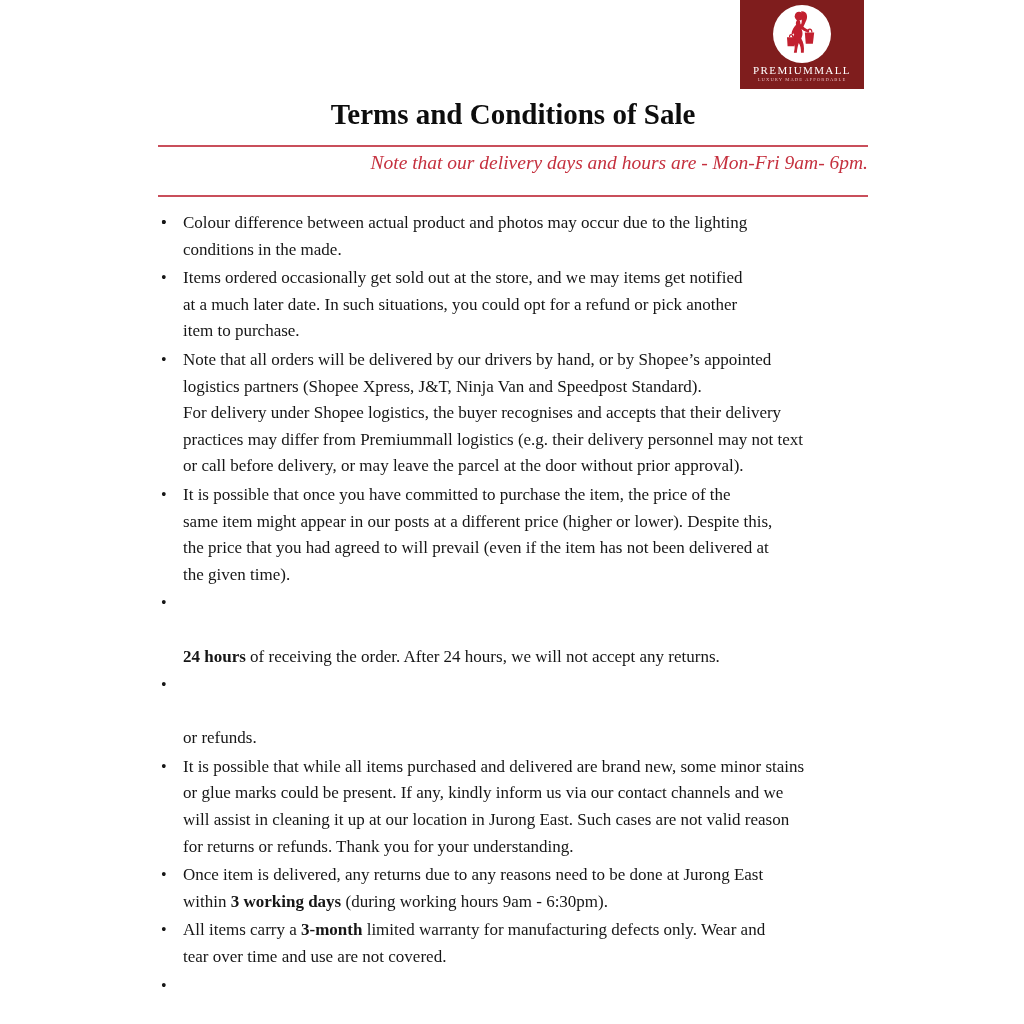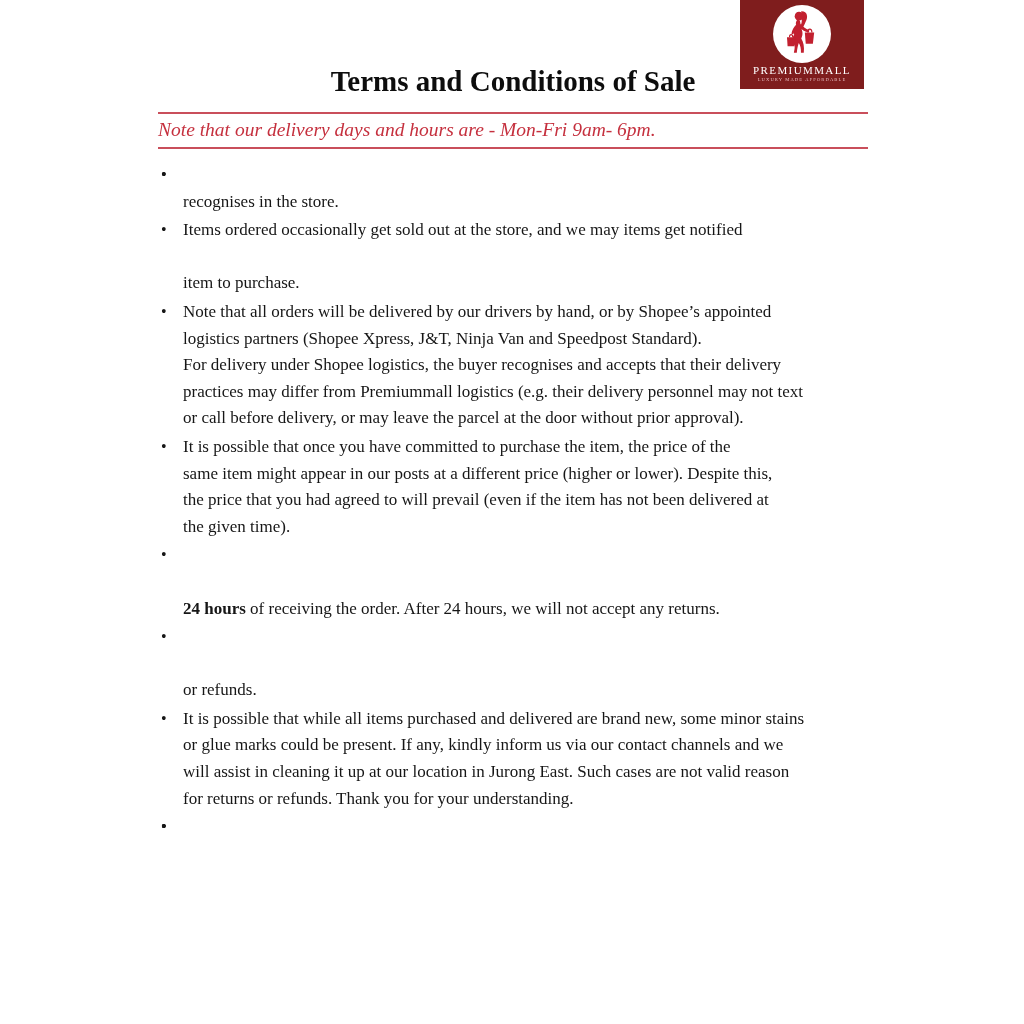--- a/index.html
+++ b/index.html
@@ -55,41 +55,41 @@
   }
 
   
   .content {
     position: absolute;
     left: 158px; top: 0;
     width: 710px;
   }
   .title {
     margin: 0;
-    padding-top: 64px;
+    padding-top: 97px;
     text-align: center;
     font-size: 29px;
     font-weight: bold;
     color: #0d0d0d;
     line-height: 34px;
   }
   .rule {
     height: 2px;
     background: #c94f5b;
     border: none;
     margin: 0;
   }
   .rule-top { margin-top: 14px; }
   .notice {
-    text-align: left;
+    text-align: right;
     color: #c5303e;
     font-style: italic;
     font-size: 19.5px;
     line-height: 22px;
-    padding: 5px 0 6px 0;
+    padding: 5px 0 21px 0;
   }
 
   
   ul.terms {
     list-style: none;
     margin: 13px 0 0 0;
     padding: 0;
     font-size: 17px;
     line-height: 26.6px;
     color: #161616;
@@ -143,26 +143,26 @@
 
   <div class="content">
     <h1 class="title">Terms and Conditions of Sale</h1>
 
     <hr class="rule rule-top">
     <div class="notice">Note that our delivery days and hours are - Mon-Fri 9am- 6pm.</div>
     <hr class="rule">
 
     <ul class="terms">
         <li><span class="bullet">•</span></li>
-        <li><span class="bullet">•</span><span class="item-text"><br><span>recognises in the store.</span></span></li>
-        <li><span class="bullet">•</span><span class="item-text"><span>Items ordered occasionally get sold out at the store, and we may items get notified</span><br><br><span>item to purchase.</span></span></li>
+        <li><span class="bullet">•</span><span class="item-text"><span>Colour difference between actual product and photos may occur due to the lighting</span><br><span>conditions in the made.</span></span></li>
+        <li><span class="bullet">•</span><span class="item-text"><span>Items ordered occasionally get sold out at the store, and we may items get notified</span><br><span>at a much later date. In such situations, you could opt for a refund or pick another</span><br><span>item to purchase.</span></span></li>
         <li><span class="bullet">•</span><span class="item-text"><span>Note that all orders will be delivered by our drivers by hand, or by Shopee’s appointed</span><br><span>logistics partners (Shopee Xpress, J&amp;T, Ninja Van and Speedpost Standard).</span><br><span>For delivery under Shopee logistics, the buyer recognises and accepts that their delivery</span><br><span>practices may differ from Premiummall logistics (e.g. their delivery personnel may not text</span><br><span>or call before delivery, or may leave the parcel at the door without prior approval).</span></span></li>
         <li><span class="bullet">•</span><span class="item-text"><span>It is possible that once you have committed to purchase the item, the price of the</span><br><span>same item might appear in our posts at a different price (higher or lower). Despite this,</span><br><span>the price that you had agreed to will prevail (even if the item has not been delivered at</span><br><span>the given time).</span></span></li>
         <li><span class="bullet">•</span><span class="item-text"><br><br><b>24 hours</b><span> of receiving the order. After 24 hours, we will not accept any returns.</span></span></li>
         <li><span class="bullet">•</span><span class="item-text"><br><br><span>or refunds.</span></span></li>
         <li><span class="bullet">•</span><span class="item-text"><span>It is possible that while all items purchased and delivered are brand new, some minor stains</span><br><span>or glue marks could be present. If any, kindly inform us via our contact channels and we</span><br><span>will assist in cleaning it up at our location in Jurong East. Such cases are not valid reason</span><br><span>for returns or refunds. Thank you for your understanding.</span></span></li>
-        <li><span class="bullet">•</span></li>
-        <li><span class="bullet">•</span></li>
+        <li><span class="bullet">•</span><span class="item-text"><span>Once item is delivered, any returns due to any reasons need to be done at Jurong East</span><br><span>within </span><b>3 working days</b><span> (during working hours 9am - 6:30pm).</span></span></li>
+        <li><span class="bullet">•</span><span class="item-text"><span>All items carry a </span><b>3-month</b><span> limited warranty for manufacturing defects only. Wear and</span><br><span>tear over time and use are not covered.</span></span></li>
         <li><span class="bullet">•</span></li>
       </ul>
   </div>
 
 </div>
 
 </body></html>

